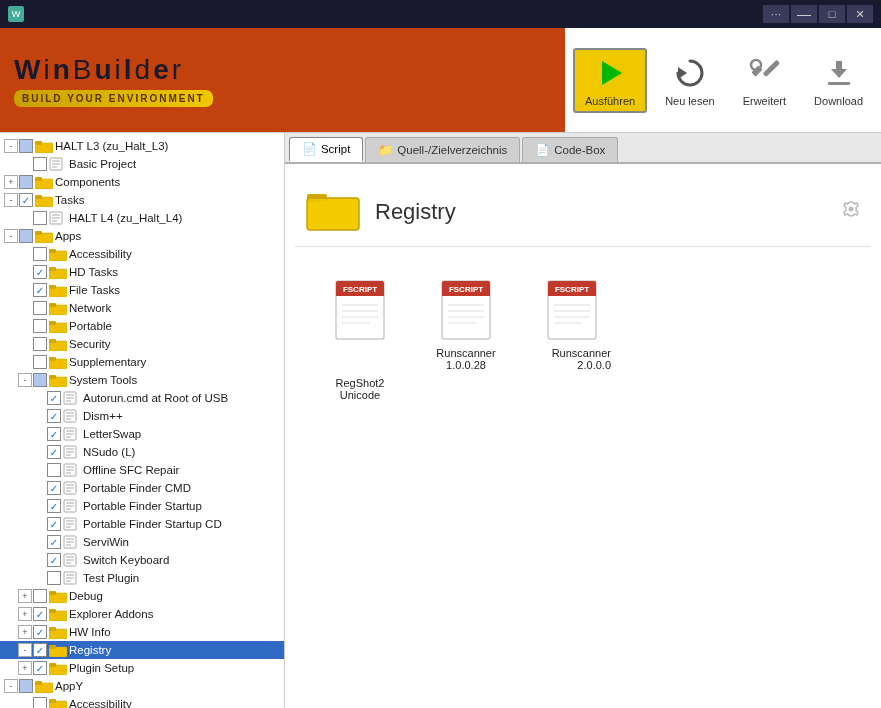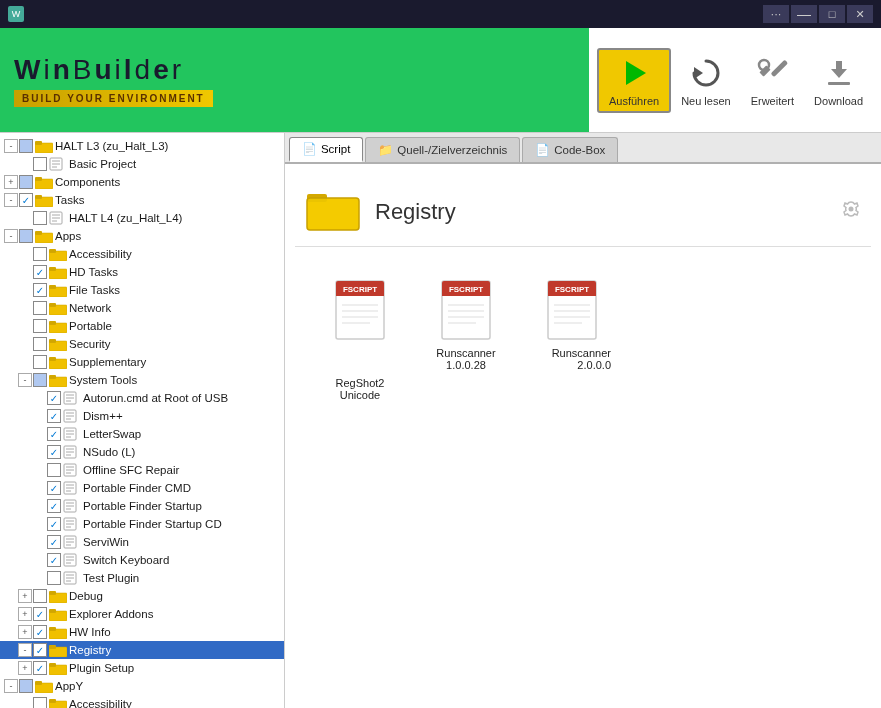--- a/index.html
+++ b/index.html
@@ -36,21 +36,21 @@
     
     .window {
       background: #f5f5f5;
       height: calc(708px - 28px);
       display: flex;
       flex-direction: column;
     }
 
     
     .app-header {
-      background: #22c55e;
+      background: #c2410c;
       border-bottom: 1px solid #ccc;
       display: flex;
       align-items: stretch;
       height: 105px;
     }
 
     .logo-area {
       display: flex;
       flex-direction: column;
       justify-content: center;
@@ -66,28 +66,29 @@
     .logo-text span { color: #1a1a2e; font-weight: 300; }
     .logo-subtitle {
       background: linear-gradient(90deg, #c8a000, #f0c800);
       color: #5a3000;
       font-size: 10px;
       font-weight: bold;
       letter-spacing: 2px;
       padding: 3px 8px;
       margin-top: 4px;
       width: fit-content;
+      border-radius: 7px;
     }
 
     .toolbar-spacer { flex: 1; }
 
     .toolbar {
       display: flex;
       align-items: center;
-      gap: 0;
+      gap: 8px;
       padding: 8px 8px;
       background: #fff;
     }
 
     .toolbar-btn {
       display: flex;
       flex-direction: column;
       align-items: center;
       justify-content: center;
       cursor: pointer;

